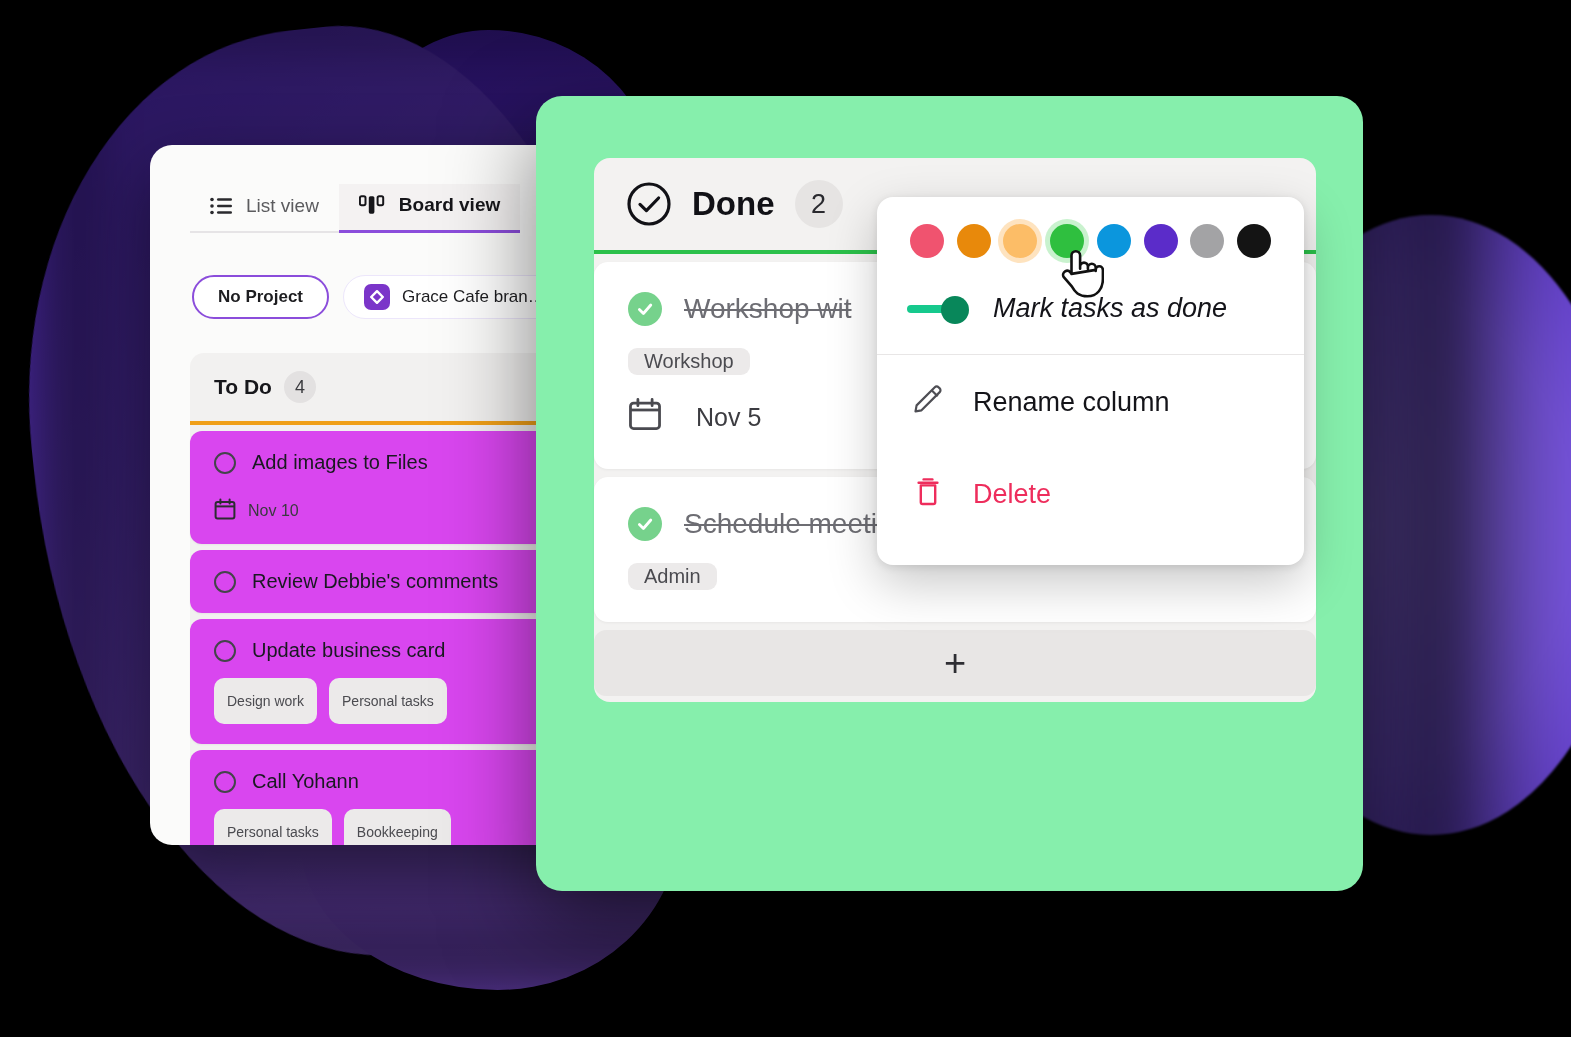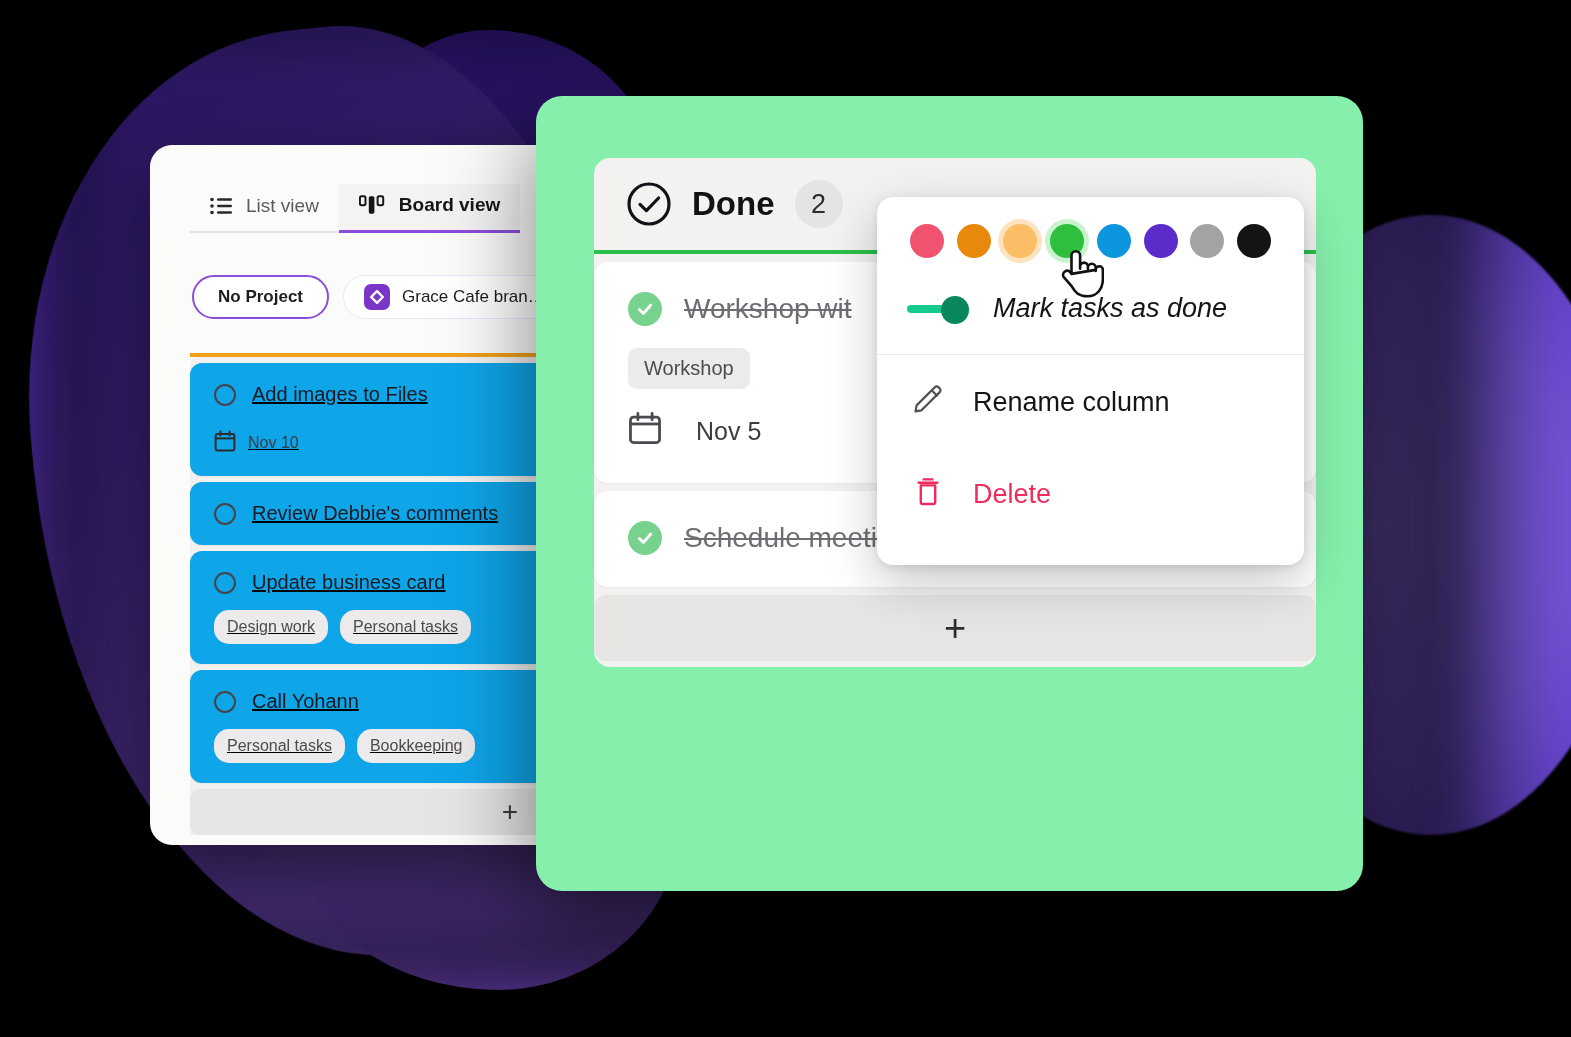--- a/index.html
+++ b/index.html
@@ -186,26 +186,25 @@
     line-height: 1;
     cursor: pointer;
     font-weight: 300;
   }
   .col-rule { height: 4px; background: #f0a019; }
   .col-rule.green { background: #2bc04a; }
 
   
   .cards { padding: 0; }
   .task {
-    background: #0ea5e9;
+    background: #d946ef;
     border-radius: 12px;
     margin: 6px 0;
     padding: 20px 24px 20px 24px;
     box-shadow: 0 1px 2px rgba(0,0,0,0.05);
-    text-decoration: underline;
   }
   .task-row { display: flex; align-items: center; gap: 16px; }
   .checkbox-empty {
     width: 22px; height: 22px; border-radius: 50%;
     border: 2px solid #44444a;
     flex: 0 0 auto;
     cursor: pointer;
   }
   .check-done {
     width: 28px; height: 28px; border-radius: 50%;
@@ -218,23 +217,23 @@
   .task-title.done { color: #6d6d73; text-decoration: line-through; text-decoration-thickness: 1.5px; }
   .meta-row { display: flex; align-items: center; gap: 12px; margin-top: 24px; }
   .due {
     display: flex; align-items: center; gap: 12px;
     font-size: 16px; color: #3a3a3f;
   }
   .tags { display: flex; gap: 12px; margin-top: 16px; flex-wrap: wrap; }
   .tag {
     background: #eceaea;
     color: #4b4b50;
-    border-radius: 15px;
-    padding: 8px 13px;
-    font-size: 16px;
+    border-radius: 10px;
+    padding: 15px 13px;
+    font-size: 14px;
     white-space: nowrap;
   }
   .add-card {
     background: #e6e4e4;
     border-radius: 10px;
     height: 46px;
     display: flex; align-items: center; justify-content: center;
     font-size: 28px; color: #3a3a3f; font-weight: 300;
     margin-top: 6px;
     cursor: pointer;
@@ -277,21 +276,21 @@
   .front-task {
     background: #ffffff;
     border-radius: 14px;
     margin: 8px 0;
     padding: 30px 34px 32px 34px;
     box-shadow: 0 1px 3px rgba(0,0,0,0.05);
   }
   .front-task .task-row { gap: 22px; }
   .front-task .check-done { width: 34px; height: 34px; }
   .front-task .task-title { font-size: 28px; }
-  .front-task .tag { font-size: 20px; padding: 9px 16px; border-radius: 9px; }
+  .front-task .tag { font-size: 20px; padding: 2px 16px; border-radius: 9px; }
   .front-task .tags { margin-top: 22px; }
   .front-task .due { font-size: 25px; color: #3c3c41; gap: 34px; align-items: center; }
   .front-task .meta-row { margin-top: 22px; }
   .front-add {
     background: #e8e6e5;
     border-radius: 12px;
     height: 66px;
     display: flex; align-items: center; justify-content: center;
     font-size: 38px; color: #2e2e33; font-weight: 300;
     margin-top: 8px;
@@ -436,20 +435,25 @@
         <span class="chip-ico blue">
           <svg width="14" height="14" viewBox="0 0 14 14">
               <path d="M7 1.4 12 4.2v5.6L7 12.6 2 9.8V4.2Z" fill="none" stroke="#ffffff" stroke-width="2.4" stroke-linejoin="round"></path>
             </svg>
         </span>
         <span>Bo</span>
       </div>
     </div>
 
     <div class="column">
+      <div class="col-head">
+        <span class="col-title">To Do</span>
+        <span class="col-count">4</span>
+        <span class="col-add">+</span>
+      </div>
       <div class="col-rule"></div>
 
       <div class="cards">
 
         <div class="task">
           <div class="task-row">
             <span class="checkbox-empty"></span>
             <span class="task-title">Add images to Files</span>
           </div>
           <div class="meta-row">
@@ -544,20 +548,23 @@
 
         <div class="front-task">
           <div class="task-row">
             <span class="check-done">
               <svg width="20" height="20" viewBox="0 0 20 20">
                   <path d="M4.4 10.5l4 4L15.8 6" fill="none" stroke="#ffffff" stroke-width="2.8" stroke-linecap="round" stroke-linejoin="round"></path>
                 </svg>
             </span>
             <span class="task-title done">Schedule meeting with Debbie</span>
           </div>
+          <div class="tags">
+            <span class="tag">Admin</span>
+          </div>
         </div>
 
         <div class="front-add">+</div>
       </div>
     </div>
   </div>
 
   <div class="menu">
 
     <div class="swatches">

